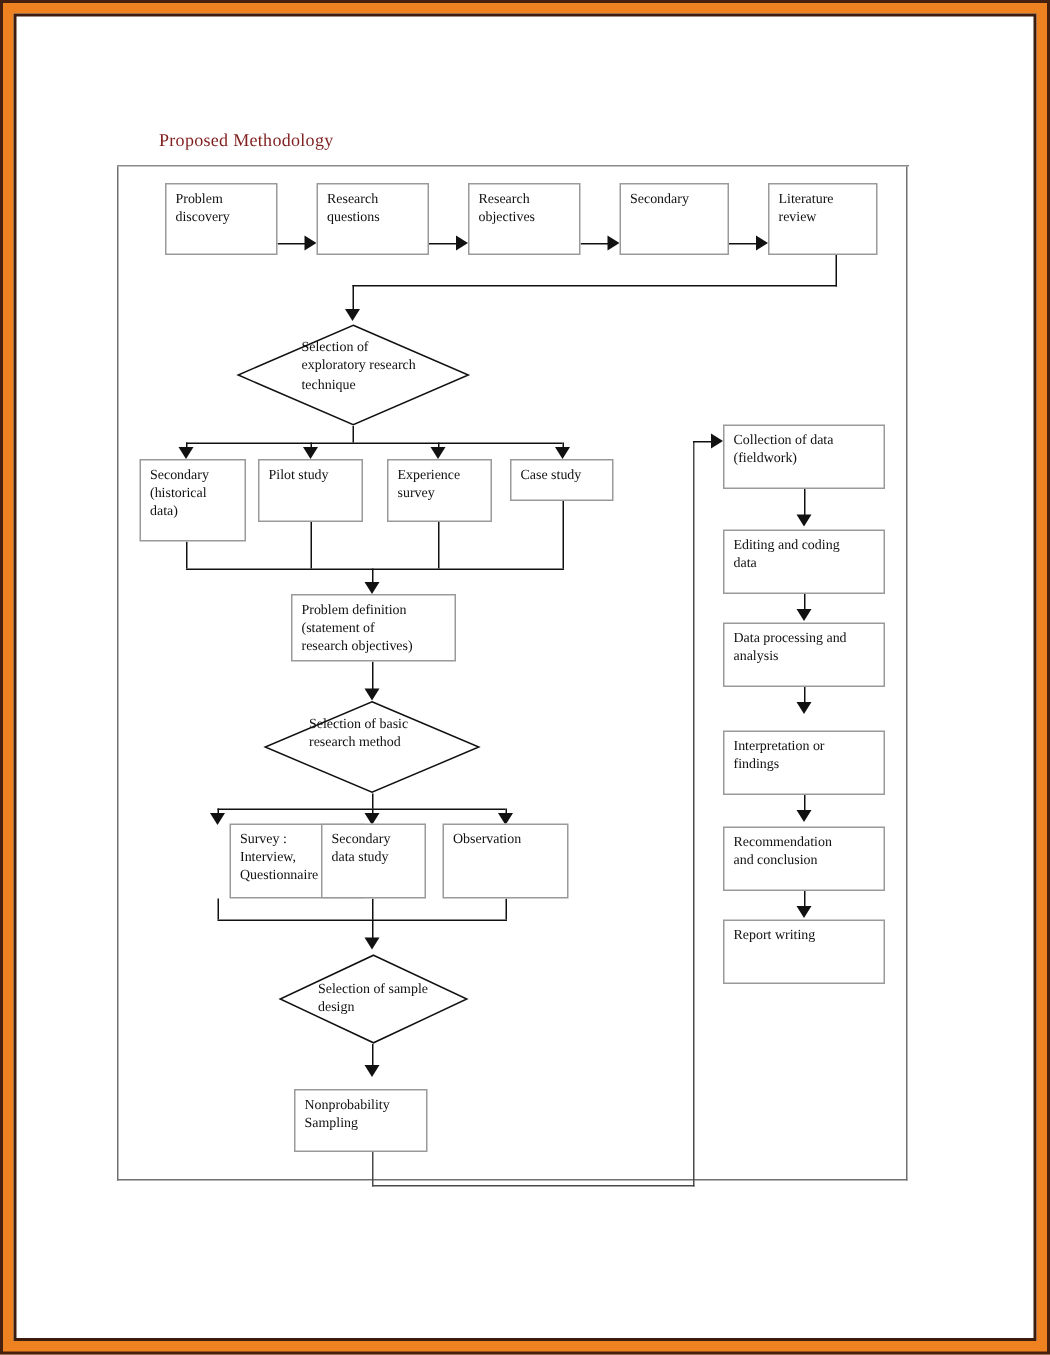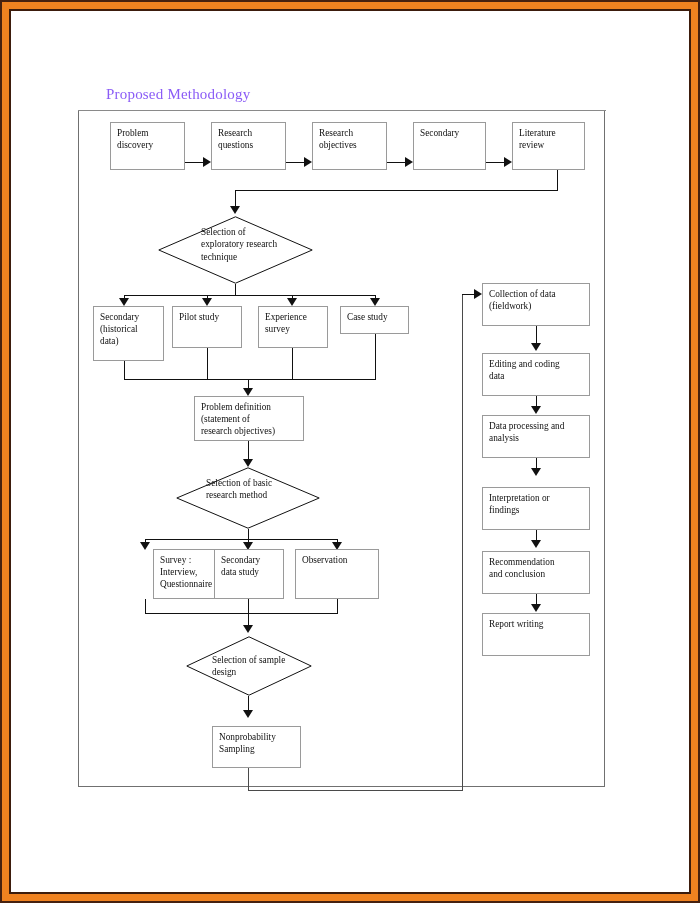--- a/index.html
+++ b/index.html
@@ -50,22 +50,22 @@
     left: 0; top: 0;
     width: 700px;
     height: 903px;
   }
 
   
   #doc-title {
     position: absolute;
     left: 106px;
     top: 86px;
-    font-size: 15px;
-    color: #8b5cf6;
+    font-size: 12px;
+    color: #7f1d1d;
     white-space: nowrap;
     letter-spacing: .2px;
   }
   #title-rule {
     position: absolute;
     left: 78px;
     top: 110px;
     width: 528px;
     height: 1px;
     background: #8a8a8a;
@@ -312,21 +312,21 @@
       </svg>
     </div>
     <div class="diamond-label" style="left:212px; top:654px;">
       <div>Selection of sample</div>
       <div>design</div>
     </div>
 
     <div class="ln-v" style="left:248px; top:696px; height:16px;"></div>
     <div class="arrow-d" style="left:243px; top:710px;"></div>
 
-    <div class="node" style="left:212px; top:726px; width:89px; height:42px;">
+    <div class="node" style="left:196px; top:726px; width:89px; height:42px;">
       <div>Nonprobability</div>
       <div>Sampling</div>
     </div>
 
     <div class="ln-v thin" style="left:248px; top:768px; height:23px;"></div>
     <div class="ln-h thin" style="left:248px; top:790px; width:215px;"></div>
     <div class="ln-v thin" style="left:462px; top:294px; height:497px;"></div>
     <div class="ln-h" style="left:462px; top:294px; width:14px;"></div>
     <div class="arrow-r" style="left:474px; top:289px;"></div>
 

